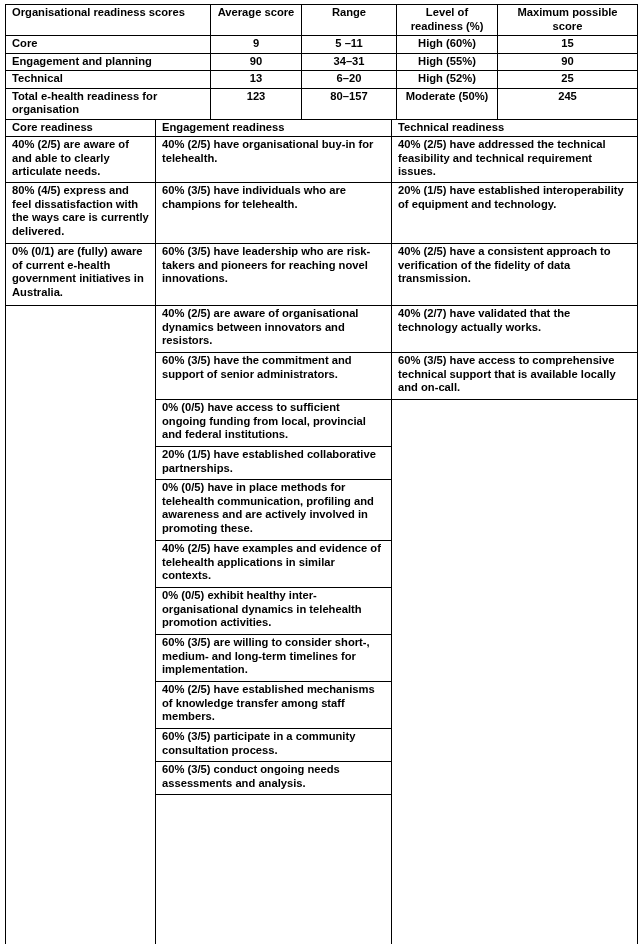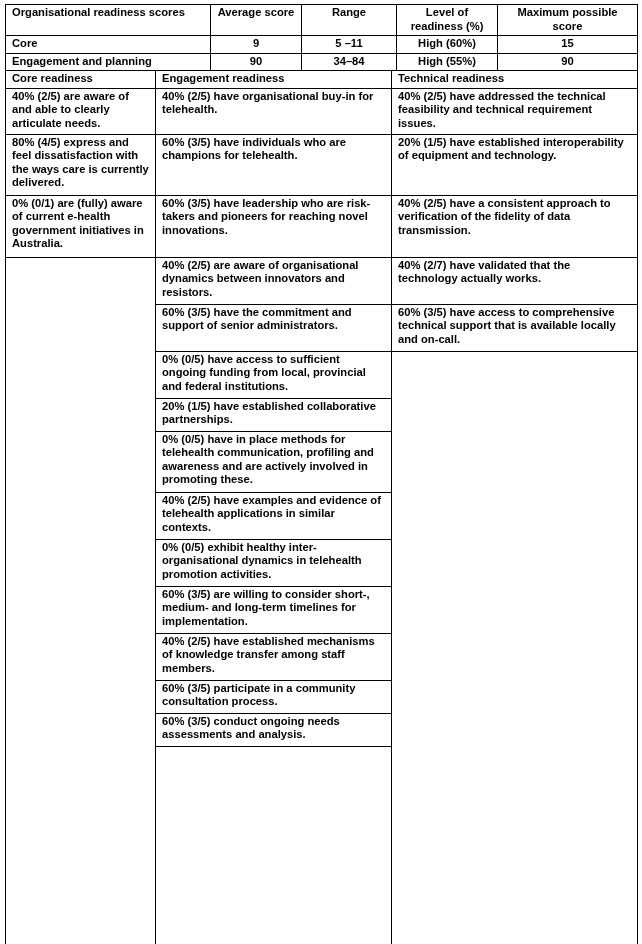--- a/index.html
+++ b/index.html
@@ -41,23 +41,37 @@
     <tr>
       <td>Core</td>
       <td class="c">9</td>
       <td class="c">5 –11</td>
       <td class="c">High (60%)</td>
       <td class="c">15</td>
     </tr>
     <tr>
       <td>Engagement and planning</td>
       <td class="c">90</td>
-      <td class="c">34–84</td>
+      <td class="c">34–31</td>
       <td class="c">High (55%)</td>
       <td class="c">90</td>
+    </tr>
+    <tr>
+      <td>Technical</td>
+      <td class="c">13</td>
+      <td class="c">6–20</td>
+      <td class="c">High (52%)</td>
+      <td class="c">25</td>
+    </tr>
+    <tr>
+      <td>Total e-health readiness for organisation</td>
+      <td class="c">123</td>
+      <td class="c">80–157</td>
+      <td class="c">Moderate (50%)</td>
+      <td class="c">245</td>
     </tr>
   </tbody>
     </table>
 
   <table id="readiness">
     <colgroup>
       <col style="width:150px">
         <col style="width:236px">
         <col style="width:246px">
     </colgroup>

